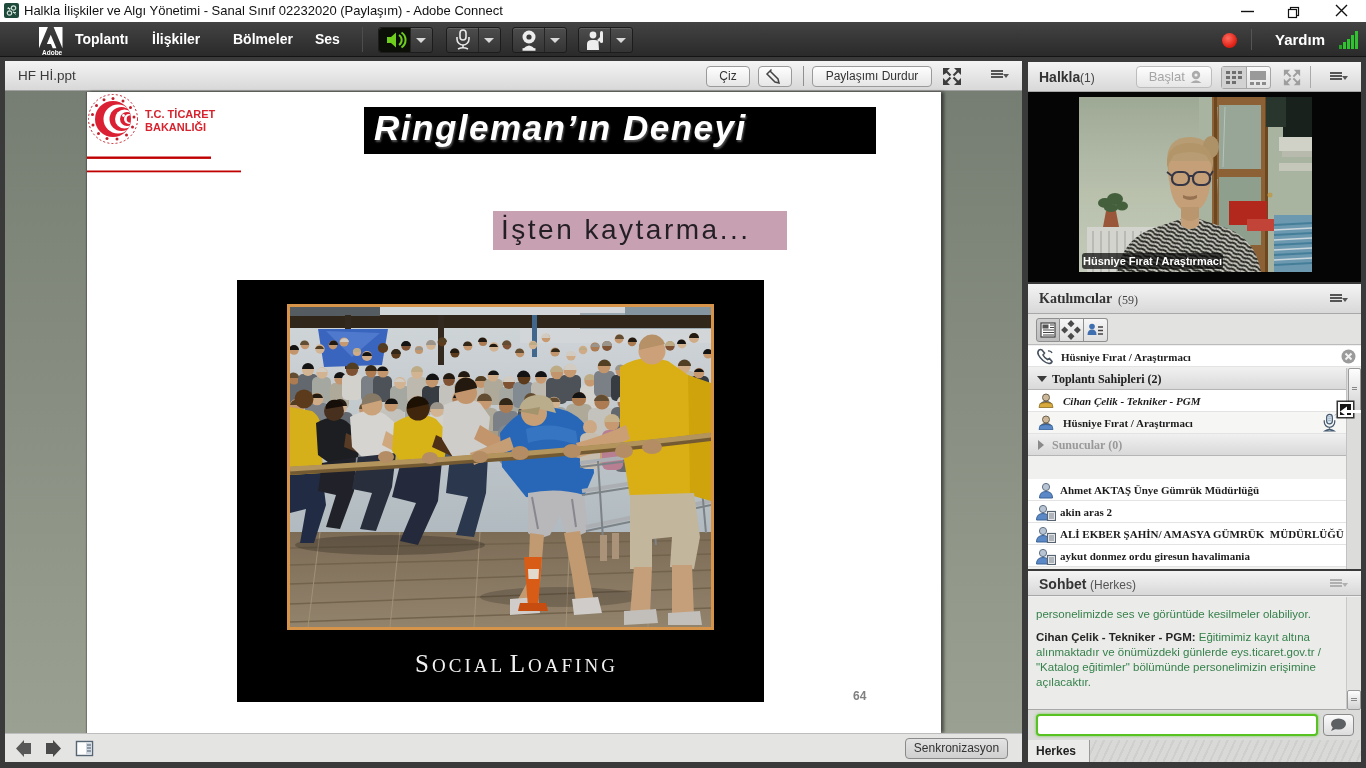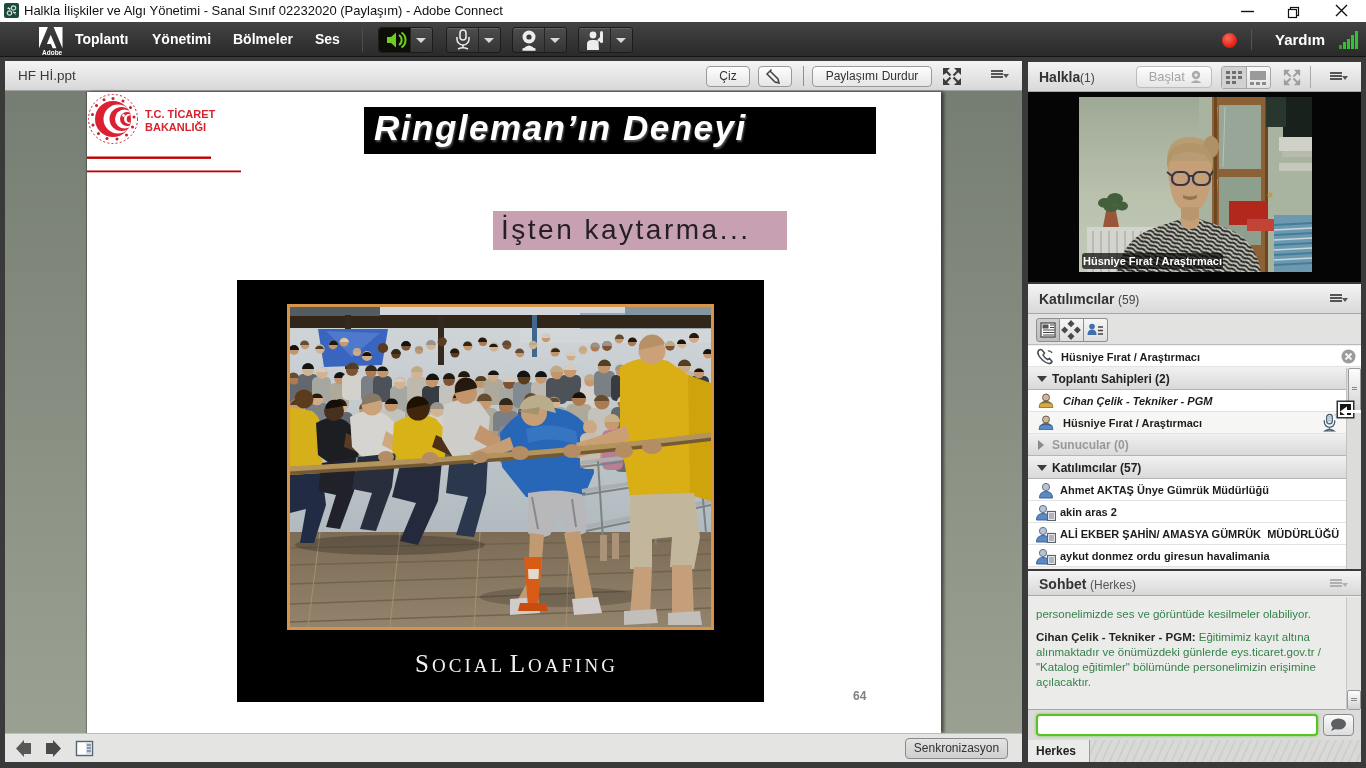--- a/index.html
+++ b/index.html
@@ -39,21 +39,21 @@
 #stitle { position:absolute; left:277px; top:15px; width:512px; height:47px; background:#000; }
 #stitle span { position:absolute; left:10px; top:1px; font-size:35px; font-style:italic; font-weight:bold; color:#fff; letter-spacing:1.5px; text-shadow:1px 2px 2px rgba(90,90,90,.9); }
 #pinkbox { position:absolute; left:406px; top:119px; width:294px; height:39px; background:#c7a0b2; }
 #pinkbox span { position:absolute; left:8px; top:3px; font-size:28px; color:#241f24; letter-spacing:2.5px; }
 #poster { position:absolute; left:150px; top:188px; width:527px; height:422px; background:#000; }
 #pagenum { position:absolute; left:766px; top:597px; font-size:12px; color:#808080;font-weight:bold; }
 
 
 #vidpod { left:1028px; top:62px; width:333px; height:220px; }
 #vidblack { position:absolute; left:0; top:30px; width:333px; height:190px; background:#050505; }
-#partpod { left:1028px; top:284px; width:333px; height:285px; }
+#partpod { left:1028px; top:284px; width:333px; height:285px;font-family:Liberation Serif, serif; }
 #chatpod { left:1028px; top:571px; width:333px; height:191px; }
 
 .prow { position:absolute; left:0; width:318px; height:22px; background:#fff; border-bottom:1px solid #e3e3e3; }
 .prow .nm { position:absolute; left:32px; top:5px; font-size:11px; font-weight:bold; color:#1c1c1c; white-space:nowrap; }
 .psec { position:absolute; left:0; width:318px; height:22px; background:linear-gradient(#f0f0f0,#d9d9d9); border-bottom:1px solid #b5b5b5; }
 .psec .nm { position:absolute; left:24px; top:4px; font-size:12px; font-weight:bold; color:#222; white-space:nowrap; }
 .tri-d { position:absolute; left:9px; top:8px; width:0; height:0; border-left:5px solid transparent; border-right:5px solid transparent; border-top:6px solid #3c3c3c; }
 .tri-r { position:absolute; left:10px; top:6px; width:0; height:0; border-top:5px solid transparent; border-bottom:5px solid transparent; border-left:6px solid #8a8a8a; }
 </style>
 </head>
@@ -79,21 +79,21 @@
   <div id="menubar" class="abs">
     <svg class="abs" style="left:30px;top:4px" width="42" height="29" viewBox="0 0 42 29">
       <g transform="translate(9,1)">
         <path d="M14.6 0 H23.5 V21.2 Z" fill="#fff"></path>
         <path d="M8.9 0 H0 V21.2 Z" fill="#fff"></path>
         <path d="M11.75 7.8 L17.4 21.2 H13.7 L12 16.9 H7.85 Z" fill="#fff"></path>
       </g>
       <text x="12" y="28.5" font-size="6.5" fill="#fff" font-weight="bold" font-family="Liberation Sans">Adobe</text>
     </svg>
     <div class="menuitem abs" style="left:75px">Toplantı</div>
-    <div class="menuitem abs" style="left:152px">Yönetimi</div>
+    <div class="menuitem abs" style="left:152px">İlişkiler</div>
     <div class="menuitem abs" style="left:233px">Bölmeler</div>
     <div class="menuitem abs" style="left:315px">Ses</div>
     <div class="abs" style="left:362px;top:5px;width:1px;height:25px;background:#4d4d4d"></div>
 
     <div class="toolgrp abs" style="left:378px;width:55px">
       <div class="abs" style="left:0;top:0;width:32px;height:24px;background:#0c0f08;border-radius:3px 0 0 3px">
         <svg width="32" height="24" viewBox="0 0 32 24">
           <path d="M8 9 L12 9 L17 4.5 L17 19.5 L12 15 L8 15 Z" fill="#6fce1e"></path>
           <path d="M20 7 A6 6 0 0 1 20 17 M22.5 4.5 A9 9 0 0 1 22.5 19.5" stroke="#6fce1e" stroke-width="2" fill="none"></path>
         </svg>
@@ -821,24 +821,20 @@
           <path d="M10 15 L10 16.5" stroke="#44596e" stroke-width="1.5"></path>
           <path d="M5 19 Q10 15.5 15 19 Z" fill="#dce8f2" stroke="#44596e" stroke-width="1.2"></path>
           <path d="M8.5 4 L11.5 4 M8.5 6 L11.5 6 M8.5 8 L11.5 8" stroke="#8aa0b5" stroke-width="0.8"></path>
           <path d="M15.5 2.5 L17.5 1 M16.5 4.5 L18.5 4" stroke="#9aa8b5" stroke-width="1"></path>
         </svg>
       </div>
       <div class="psec" style="top:89px">
           <div class="tri-r"></div>
           <div class="nm" style="color:#999">Sunucular (0)</div>
         </div>
-      <div class="psec" style="top:112px">
-          <div class="tri-d"></div>
-          <div class="nm">Katılımcılar (57)</div>
-        </div>
       <div class="prow" style="top:134px">
         <svg class="abs" style="left:10px;top:3px" width="16" height="17" viewBox="0 0 16 17">
           <circle cx="8" cy="5" r="3.6" fill="#b8c4d4" stroke="#5f7184" stroke-width="1"></circle>
           <path d="M1.5 16 Q1.5 9.5 8 9.5 Q14.5 9.5 14.5 16 Z" fill="#5b89c8" stroke="#3a6296" stroke-width="1"></path>
         </svg>
         <div class="nm">Ahmet AKTAŞ Ünye Gümrük Müdürlüğü</div>
       </div>
       <div class="prow" style="top:156px">
         <svg class="abs" style="left:8px;top:3px" width="20" height="17" viewBox="0 0 20 17">
           <circle cx="7" cy="5" r="3.6" fill="#b8c4d4" stroke="#5f7184" stroke-width="1"></circle>

